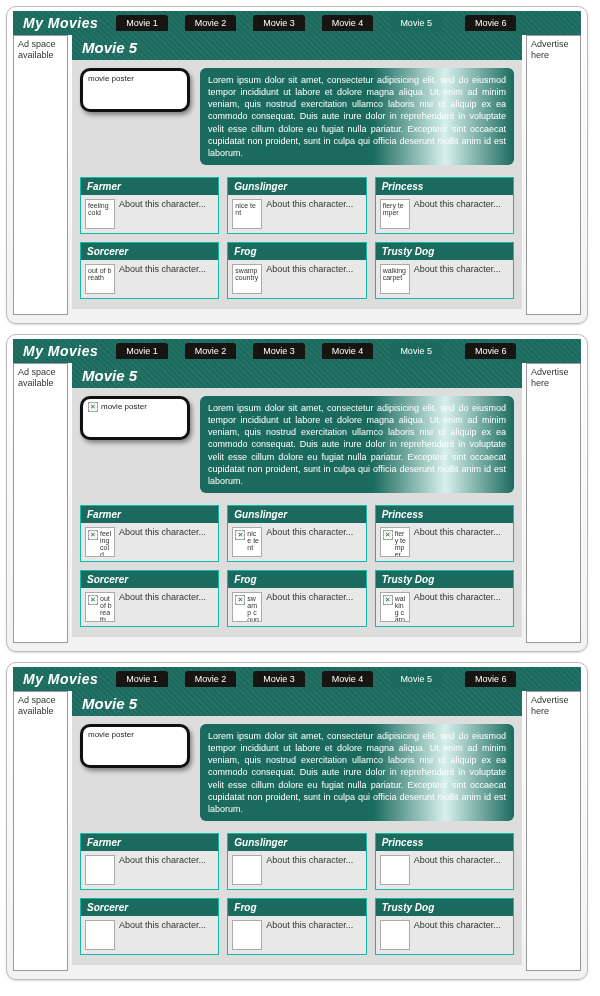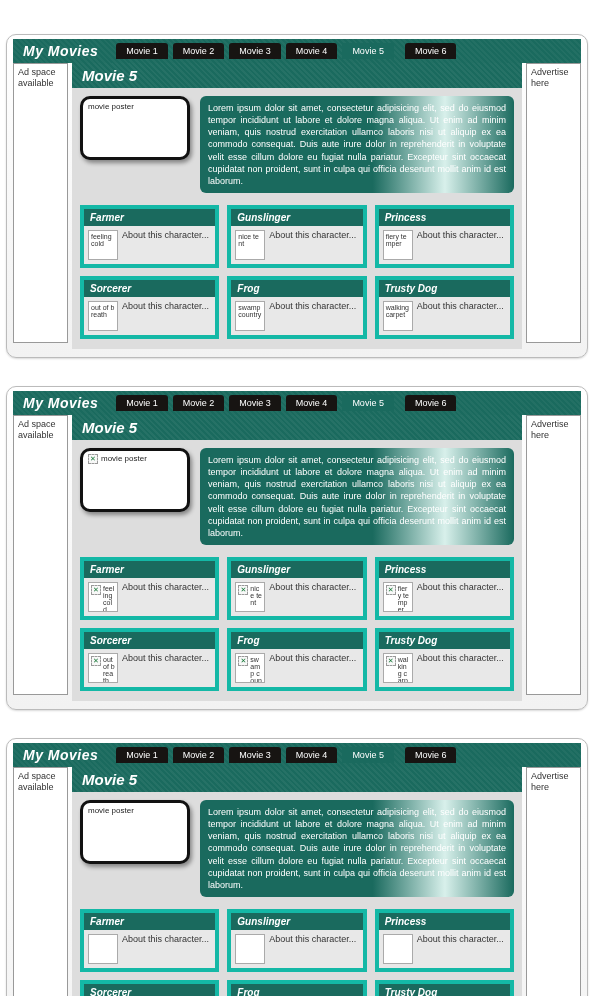--- a/index.html
+++ b/index.html
@@ -6,35 +6,34 @@
   body { background: #fff; font-family: Verdana, Arial, sans-serif; font-size: 9px; padding: 6px; }
 
   .window {
     width: 582px;
     border: 1px solid #bbb;
     border-radius: 10px;
     background: linear-gradient(#fff, #f2f2f2);
     margin-bottom: 10px;
     padding: 4px 0 8px 0;
     box-shadow: 0 1px 2px rgba(0,0,0,.15);
-    margin-top: 28px;
   }
 
   .topbar {
     background: #1a6a5e;
     background-image: repeating-linear-gradient(45deg, rgba(255,255,255,.04) 0 2px, transparent 2px 4px);
     height: 24px;
     display: flex;
     align-items: center;
     padding: 0 6px;
     gap: 6px;
     margin: 0 6px;
   }
   .site-title { color: #fff; font-weight: bold; font-style: italic; font-size: 14px; letter-spacing: .5px; margin-right: 8px; padding: 0 4px; }
-  .tabs { display: flex; gap: 5px; flex: 1; }
+  .tabs { display: flex; gap: 17px; flex: 1; }
   .tab {
     background: #171412;
     color: #fff;
     font-size: 9px;
     padding: 3px 10px;
     border-radius: 3px 3px 0 0;
     min-width: 48px;
     text-align: center;
     cursor: pointer;
   }
@@ -59,21 +58,21 @@
     background-image: repeating-linear-gradient(45deg, rgba(255,255,255,.05) 0 2px, transparent 2px 4px);
     color: #fff;
     font-weight: bold;
     font-style: italic;
     font-size: 15px;
     padding: 4px 10px;
   }
 
   .intro { display: flex; gap: 10px; padding: 8px; align-items: flex-start; }
   .poster {
-    width: 110px; height: 64px;
+    width: 110px; height: 44px;
     background: #fff;
     border: 3px solid #111;
     border-radius: 10px;
     box-shadow: 2px 3px 4px rgba(0,0,0,.4);
     padding: 3px 5px;
     font-size: 8px;
     color: #222;
     display: flex;
     align-items: flex-start;
     gap: 3px;
@@ -83,21 +82,21 @@
     background: linear-gradient(to right, #1a6a5e 0%, #1a6a5e 55%, #d8f0eb 78%, #1a6a5e 100%);
     color: #fff;
     font-size: 9px;
     line-height: 1.35;
     padding: 6px 8px;
     text-align: justify;
     border-radius: 6px;
   }
 
   .cards { display: grid; grid-template-columns: repeat(3, 1fr); gap: 8px; padding: 4px 8px; }
-  .card { background: #e8e8e8; border: 4px solid #14b8a6; }
+  .card { background: #e8e8e8; border: 1px solid #14b8a6; }
   .card-head {
     background: #1a6a5e;
     color: #fff;
     font-weight: bold;
     font-style: italic;
     font-size: 10px;
     padding: 3px 6px;
   }
   .card-body { display: flex; gap: 4px; padding: 4px; }
   .thumb {

